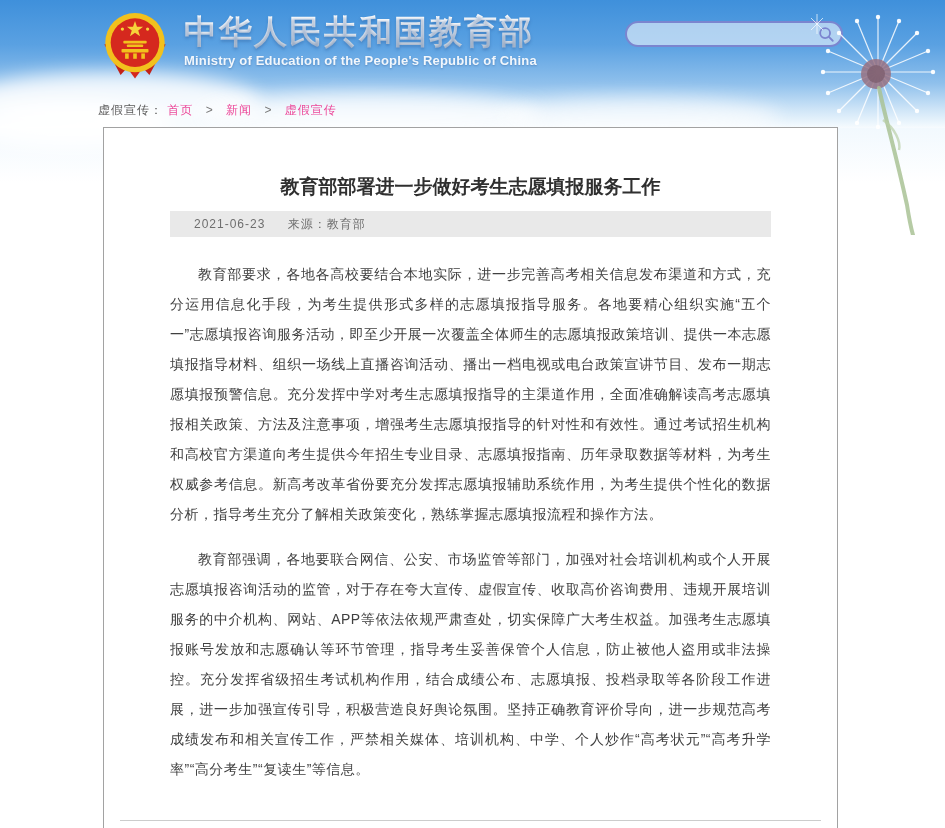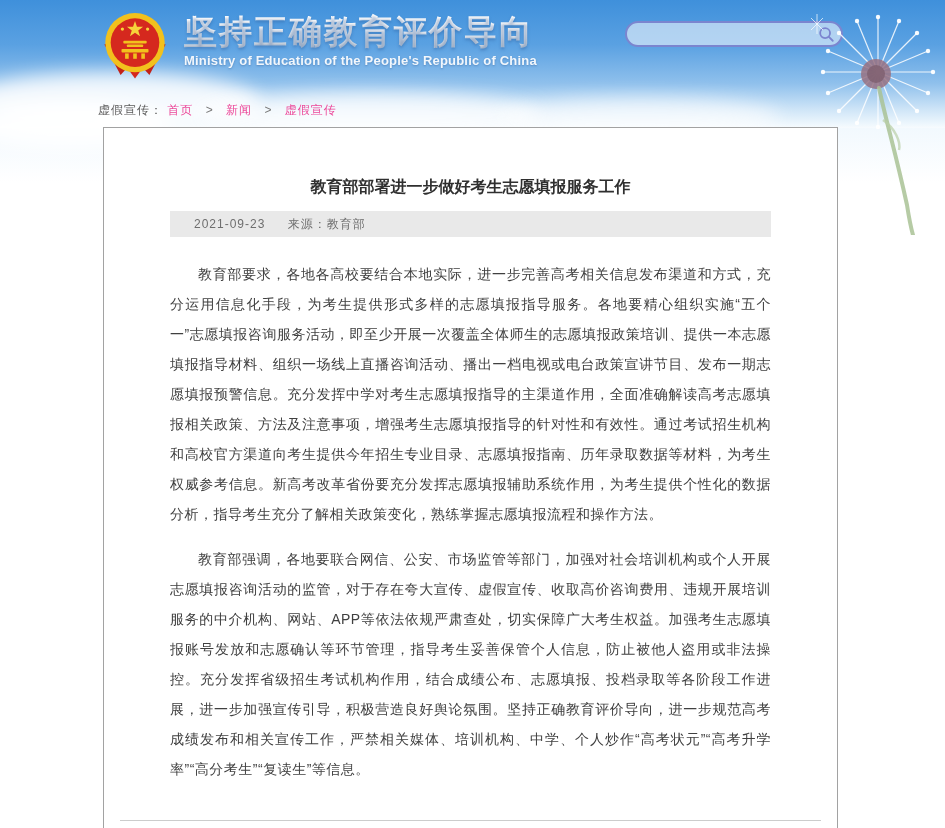--- a/index.html
+++ b/index.html
@@ -63,21 +63,21 @@
   .breadcrumb .sep{margin:0 8px;color:#7a7a7a;}
 
   
   .content-box{
     position:absolute;left:103px;top:127px;width:733px;height:700px;
     background:#ffffff;border:1px solid #a2a2a2;border-bottom:none;z-index:2;
   }
   .article{padding:0 66px;}
   .article h1{
     margin:46px 0 0 0;text-align:center;
-    font-size:16px;line-height:26px;color:#2f2f2f;font-weight:bold;
+    font-size:19px;line-height:26px;color:#2f2f2f;font-weight:bold;
   }
   .meta-bar{
     margin-top:11px;height:26px;line-height:26px;background:#e9e9e9;
     font-size:12px;color:#6e6e6e;padding-left:24px;letter-spacing:1px;
   }
   .meta-bar .src{margin-left:18px;}
   .body-text{margin-top:22px;}
   .body-text p{
     margin:0 0 15px 0;font-size:14px;line-height:30px;color:#404040;
     text-indent:2em;text-align:justify;letter-spacing:.5px;
@@ -111,21 +111,21 @@
 
     <rect x="27" y="36" width="26" height="3" rx="1" fill="#f2c11d"></rect>
     <rect x="31" y="40" width="18" height="3" rx="1" fill="#f2c11d"></rect>
     <rect x="25" y="45" width="30" height="4" rx="1" fill="#f2c11d"></rect>
     <rect x="29" y="50" width="4" height="6" fill="#f2c11d"></rect>
     <rect x="38" y="50" width="4" height="6" fill="#f2c11d"></rect>
     <rect x="47" y="50" width="4" height="6" fill="#f2c11d"></rect>
   </svg>
 
   <div class="brand">
-    <div class="cn">坚持正确教育评价导向</div>
+    <div class="cn">中华人民共和国教育部</div>
     <div class="en">Ministry of Education of the People's Republic of China</div>
   </div>
 
   <div class="search">
     <input type="text" placeholder="" style="">
     <svg class="mag" viewBox="0 0 20 20">
       <circle cx="9" cy="9" r="5.5" fill="none" stroke="#7b85cf" stroke-width="2"></circle>
       <line x1="13.2" y1="13.2" x2="17.5" y2="17.5" stroke="#7b85cf" stroke-width="2" stroke-linecap="round"></line>
     </svg>
   </div>
@@ -187,21 +187,21 @@
   <span class="sep">&gt;</span>
   <a>新闻</a>
   <span class="sep">&gt;</span>
   <a>虚假宣传</a>
 </div>
 
 <div class="content-box">
   <div class="article">
     <h1>教育部部署进一步做好考生志愿填报服务工作</h1>
     <div class="meta-bar">
-      <span>2021-09-23</span>
+      <span>2021-06-23</span>
       <span class="src">来源：教育部</span>
     </div>
     <div class="body-text">
       <p>教育部要求，各地各高校要结合本地实际，进一步完善高考相关信息发布渠道和方式，充分运用信息化手段，为考生提供形式多样的志愿填报指导服务。各地要精心组织实施“五个一”志愿填报咨询服务活动，即至少开展一次覆盖全体师生的志愿填报政策培训、提供一本志愿填报指导材料、组织一场线上直播咨询活动、播出一档电视或电台政策宣讲节目、发布一期志愿填报预警信息。充分发挥中学对考生志愿填报指导的主渠道作用，全面准确解读高考志愿填报相关政策、方法及注意事项，增强考生志愿填报指导的针对性和有效性。通过考试招生机构和高校官方渠道向考生提供今年招生专业目录、志愿填报指南、历年录取数据等材料，为考生权威参考信息。新高考改革省份要充分发挥志愿填报辅助系统作用，为考生提供个性化的数据分析，指导考生充分了解相关政策变化，熟练掌握志愿填报流程和操作方法。</p>
       <p>教育部强调，各地要联合网信、公安、市场监管等部门，加强对社会培训机构或个人开展志愿填报咨询活动的监管，对于存在夸大宣传、虚假宣传、收取高价咨询费用、违规开展培训服务的中介机构、网站、APP等依法依规严肃查处，切实保障广大考生权益。加强考生志愿填报账号发放和志愿确认等环节管理，指导考生妥善保管个人信息，防止被他人盗用或非法操控。充分发挥省级招生考试机构作用，结合成绩公布、志愿填报、投档录取等各阶段工作进展，进一步加强宣传引导，积极营造良好舆论氛围。坚持正确教育评价导向，进一步规范高考成绩发布和相关宣传工作，严禁相关媒体、培训机构、中学、个人炒作“高考状元”“高考升学率”“高分考生”“复读生”等信息。</p>
 
     </div>
   </div>
   <div class="bottom-divider"></div>
 </div>

